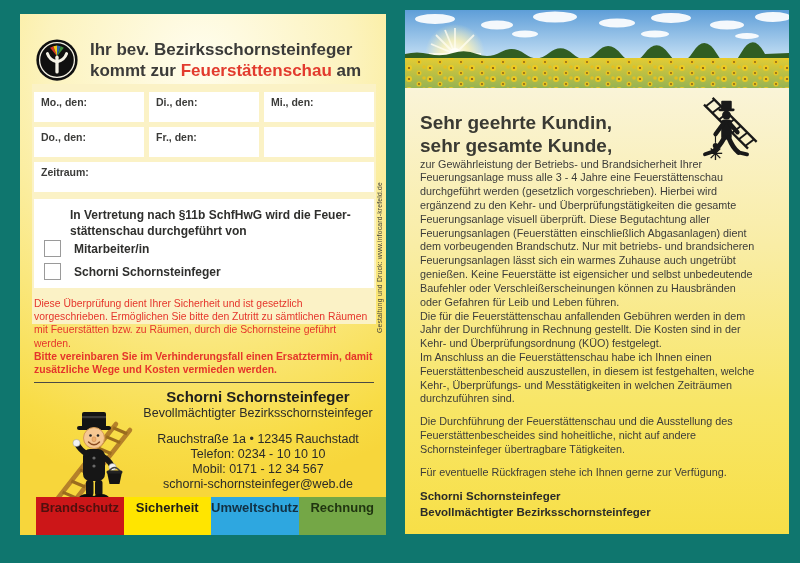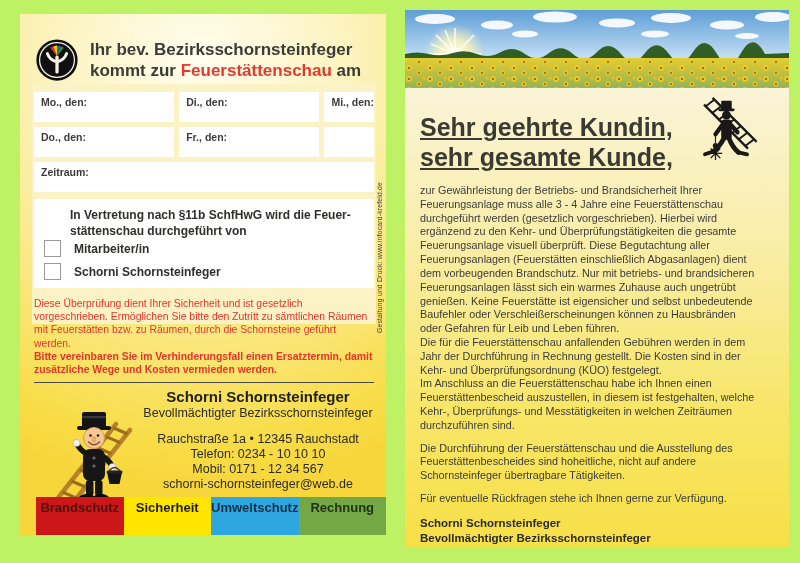--- a/index.html
+++ b/index.html
@@ -1,30 +1,30 @@
 <!DOCTYPE html>
 <html><head>
 <meta charset="utf-8">
 <style>
   * { margin:0; padding:0; box-sizing:border-box; }
   html,body { width:800px; height:563px; background:#ffffff; overflow:hidden;
     font-family:"Liberation Sans", sans-serif; }
-  .canvas { position:relative; width:800px; height:563px; background:#bef264; }
+  .canvas { position:relative; width:800px; height:563px; background:#0f766e; }
 
   
   .left-panel { position:absolute; left:20px; top:14px; width:366px; height:521px;
     background:radial-gradient(115% 82% at 49% 9%, #FFFDEE 0%, #FCF3BE 36%, #FAE77C 66%, #F8DC46 90%, #F7D63B 100%); }
   .form-backdrop { position:absolute; left:12px; top:70px; width:344px; height:240px; background:#FBF2C6; }
 
   .lp-header { position:relative; display:flex; align-items:center; gap:11px; margin:24px 14px 0 15px; }
   .lp-logo { width:44px; height:44px; flex:none; }
   .lp-title { font-size:17px; font-weight:bold; color:#3B3B39; line-height:1.25; }
   .hl-red { color:#E23B2E; }
 
-  .date-grid { position:relative; display:grid; grid-template-columns:1fr 1fr; gap:5px; margin:10px 12px 0 14px; }
+  .date-grid { position:relative; display:grid; grid-template-columns:1fr 1fr 1fr; gap:5px; margin:10px 12px 0 14px; }
   .date-box { background:#fff; height:30px; padding:4px 0 0 7px; font-size:10.5px; font-weight:bold; color:#3B3B39; }
   .date-box.full { grid-column:1 / 4; }
 
   .check-box1 { position:relative; display:flex; align-items:center; background:#fff; margin:13px 12px 0 14px;
     height:38px; padding-left:10px; }
   .cb { width:17px; height:17px; background:#fff; border:1px solid #9a9a9a; flex:none; }
   .check-box1 .cb-label { margin-left:13px; font-size:12px; font-weight:bold; color:#2F2F2D; }
 
   .vertretung-box { position:relative; background:#fff; margin:7px 12px 0 14px; padding:9px 8px 8px 10px; }
   .v-line { margin-left:26px; font-size:12px; font-weight:bold; color:#2F2F2D; line-height:1.3; }
@@ -50,21 +50,21 @@
     font-size:6.8px; color:#3D3D3B; letter-spacing:.2px; }
 
   
   .right-panel { position:absolute; left:405px; top:10px; width:384px; height:524px; display:flex; flex-direction:column; }
   .photo { height:78px; flex:none; }
   .photo svg { display:block; width:100%; height:100%; }
   .rp-content { flex:1; position:relative;
     background:linear-gradient(180deg, #FAF4D8 0%, #F9EDA6 35%, #F8E668 70%, #F7DF47 100%);
     padding:24px 30px 0 15px; }
   .silhouette { position:absolute; top:7px; right:24px; width:78px; height:88px; }
-  .salutation { font-size:25px; font-weight:bold; color:#3A3A33; line-height:1.2; margin-bottom:12px;text-decoration:underline; }
+  .salutation { font-size:19px; font-weight:bold; color:#3A3A33; line-height:1.2; margin-bottom:0; }
   .para { font-size:10.8px; line-height:1.28; color:#3C3C3A; }
   .gap { margin-top:9px; }
   .sig { margin-top:10px; font-size:11.5px; font-weight:bold; color:#2B2B29; line-height:1.35; }
 </style>
 </head>
 <body>
 
 <div class="canvas">
 
   <div class="left-panel">

